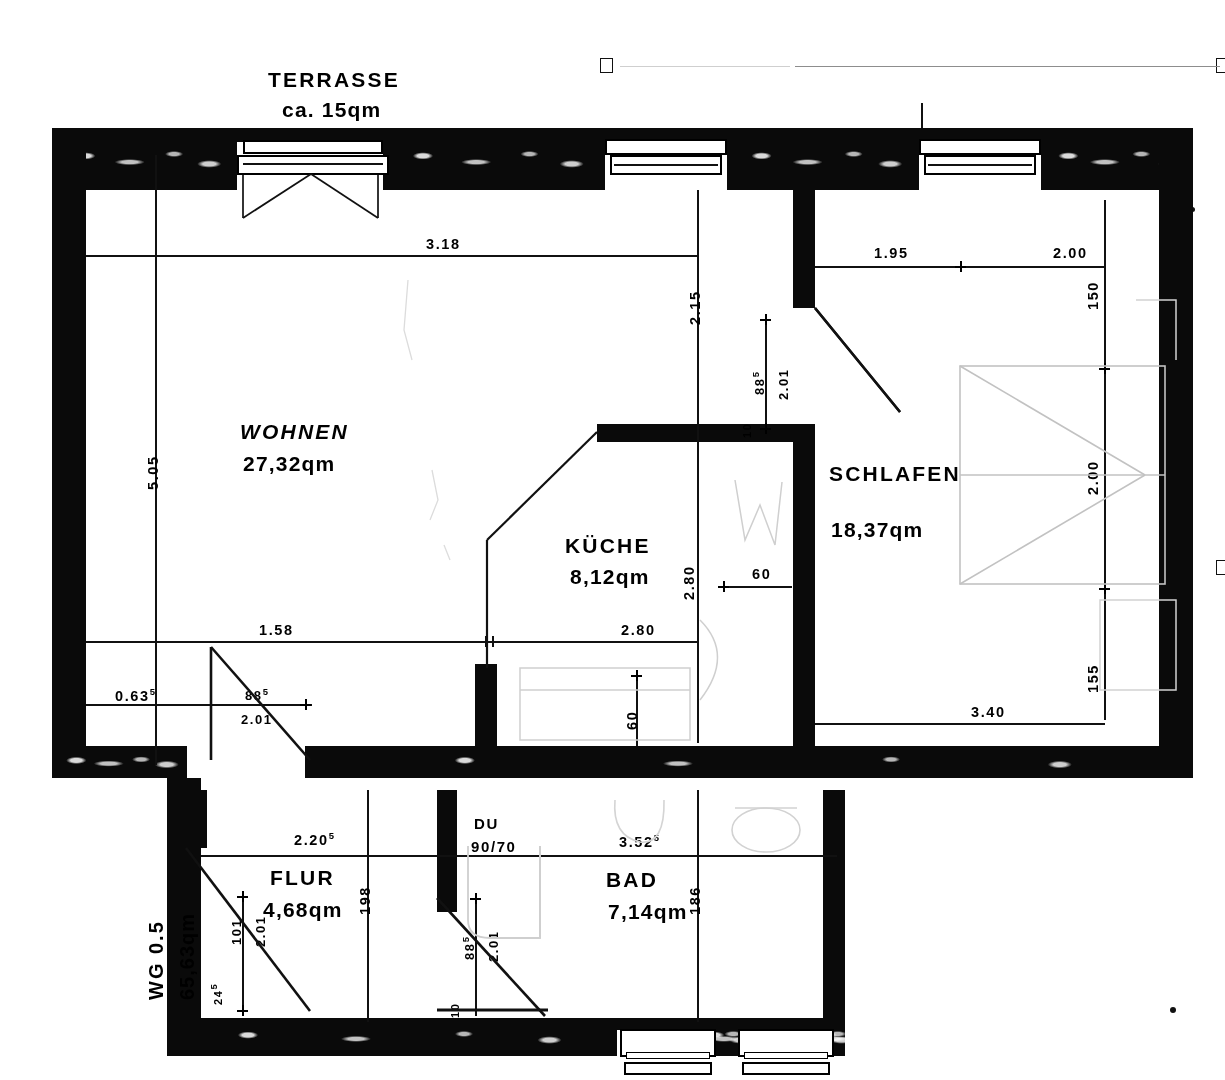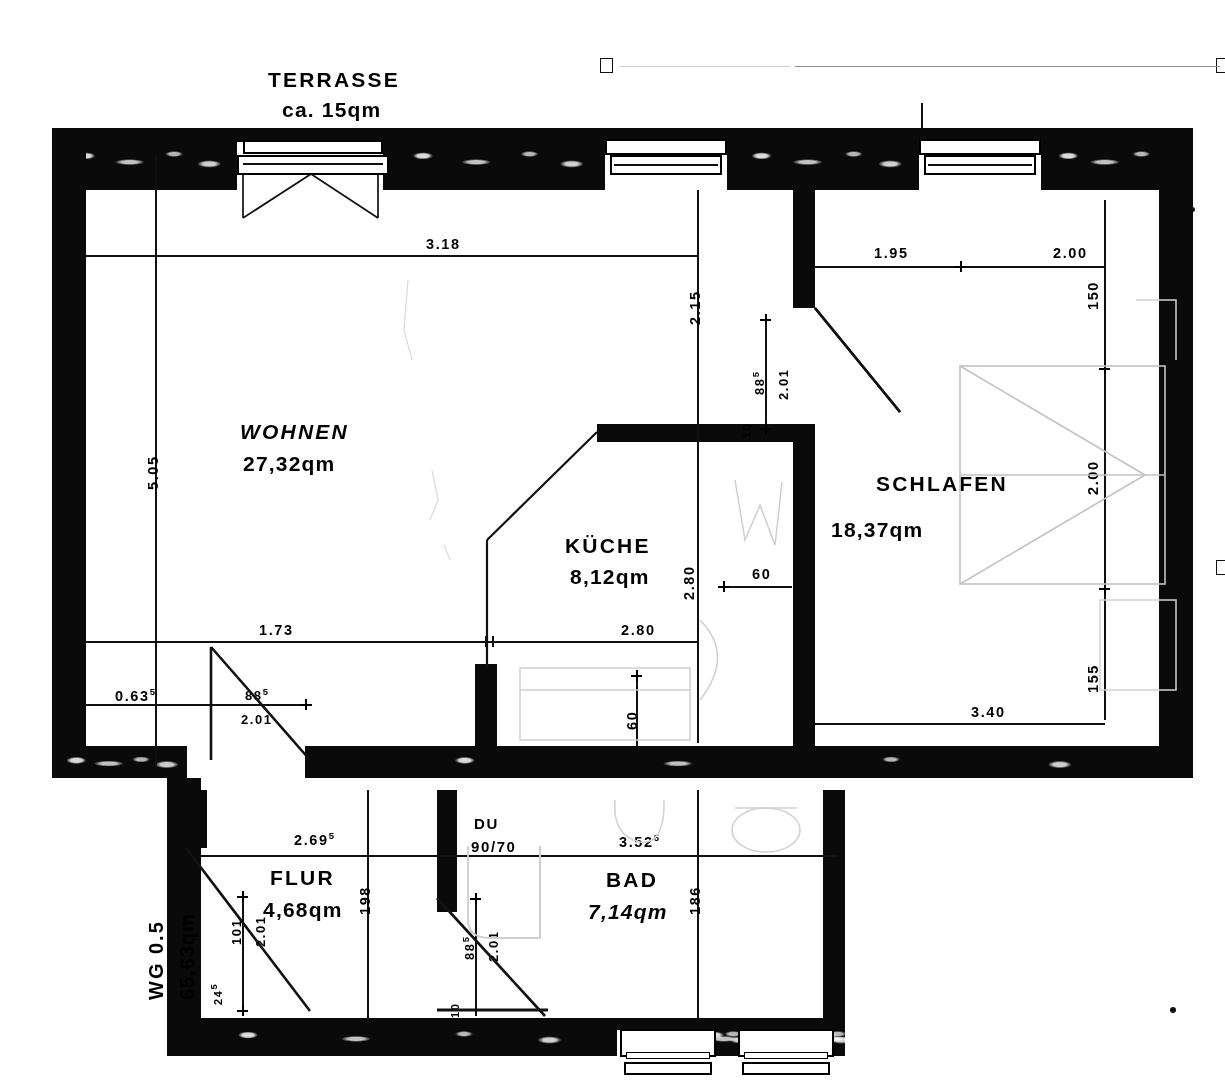--- a/index.html
+++ b/index.html
@@ -117,44 +117,44 @@
   <div class="wall" style="left:475px;top:664px;width:22px;height:84px;"></div>
 
   <div class="wall" style="left:437px;top:790px;width:20px;height:122px;"></div>
 
   <div class="lbl room-name" style="left:240px;top:420px;font-style:italic;">WOHNEN</div>
   <div class="lbl room-area" style="left:243px;top:452px;">27,32qm</div>
 
   <div class="lbl room-name" style="left:565px;top:534px;">KÜCHE</div>
   <div class="lbl room-area" style="left:570px;top:565px;text-align:center;">8,12qm</div>
 
-  <div class="lbl room-name" style="left:829px;top:472px;margin-left:47px;">SCHLAFEN</div>
+  <div class="lbl room-name" style="left:829px;top:462px;">SCHLAFEN</div>
   <div class="lbl room-area" style="left:831px;top:518px;">18,37qm</div>
 
   <div class="lbl room-name" style="left:270px;top:866px;">FLUR</div>
   <div class="lbl room-area" style="left:263px;top:898px;">4,68qm</div>
 
   <div class="lbl room-name" style="left:606px;top:868px;">BAD</div>
-  <div class="lbl room-area" style="left:588px;top:900px;font-style:italic;">7,14qm</div>
+  <div class="lbl room-area" style="left:608px;top:900px;">7,14qm</div>
 
   <div class="lbl rot90" style="left:145px;top:1000px;font-size:20px;letter-spacing:2px;">WG 0.5</div>
   <div class="lbl rot90" style="left:176px;top:1000px;font-size:20px;letter-spacing:1px;">65,63qm</div>
 
   <div class="thin hline" style="left:86px;top:255px;width:612px;"></div>
   <div class="dim" style="left:426px;top:236px;">3.18</div>
 
   <div class="thin vline" style="left:155px;top:155px;height:610px;"></div>
   <div class="dim rot90" style="left:145px;top:490px;">5.05</div>
 
   <div class="thin vline" style="left:697px;top:190px;height:553px;"></div>
   <div class="dim rot90" style="left:687px;top:325px;">2.15</div>
   <div class="dim rot90" style="left:681px;top:600px;">2.80</div>
 
   <div class="thin hline" style="left:86px;top:641px;width:612px;"></div>
-  <div class="dim" style="left:259px;top:622px;">1.73</div>
+  <div class="dim" style="left:259px;top:622px;">1.58</div>
   <div class="dim" style="left:621px;top:622px;">2.80</div>
 
   <div class="thin vline" style="left:485px;top:636px;height:11px;"></div>
   <div class="thin vline" style="left:492px;top:636px;height:11px;"></div>
 
   <div class="thin hline" style="left:86px;top:704px;width:226px;"></div>
   <div class="dim" style="left:115px;top:686px;"><span>0.63</span><span class="sup">5</span></div>
   <div class="dim small" style="left:245px;top:686px;"><span>88</span><span class="sup">5</span></div>
   <div class="dim small" style="left:241px;top:712px;">2.01</div>
   <div class="tick" style="left:300px;top:699px;"></div>
@@ -183,21 +183,21 @@
   <div class="tick" style="left:631px;top:670px;"></div>
 
   <div class="thin vline" style="left:765px;top:318px;height:112px;"></div>
   <div class="dim small rot90" style="left:750px;top:395px;"><span>88</span><span class="sup">5</span></div>
   <div class="dim small rot90" style="left:776px;top:400px;">2.01</div>
   <div class="dim small rot90" style="left:741px;top:438px;font-size:11px;">10</div>
   <div class="tick" style="left:760px;top:314px;"></div>
   <div class="tick" style="left:760px;top:423px;"></div>
 
   <div class="thin hline" style="left:201px;top:855px;width:636px;"></div>
-  <div class="dim" style="left:294px;top:830px;"><span>2.69</span><span class="sup">5</span></div>
+  <div class="dim" style="left:294px;top:830px;"><span>2.20</span><span class="sup">5</span></div>
   <div class="dim" style="left:619px;top:832px;"><span>3.52</span><span class="sup">5</span></div>
   <div class="thin vline" style="left:367px;top:790px;height:232px;"></div>
   <div class="dim rot90" style="left:357px;top:915px;">198</div>
   <div class="thin vline" style="left:697px;top:790px;height:232px;"></div>
   <div class="dim rot90" style="left:687px;top:915px;">186</div>
 
   <div class="thin vline" style="left:242px;top:896px;height:118px;"></div>
   <div class="dim small rot90" style="left:229px;top:945px;">101</div>
   <div class="dim small rot90" style="left:253px;top:947px;">2.01</div>
   <div class="tick" style="left:237px;top:891px;"></div>

